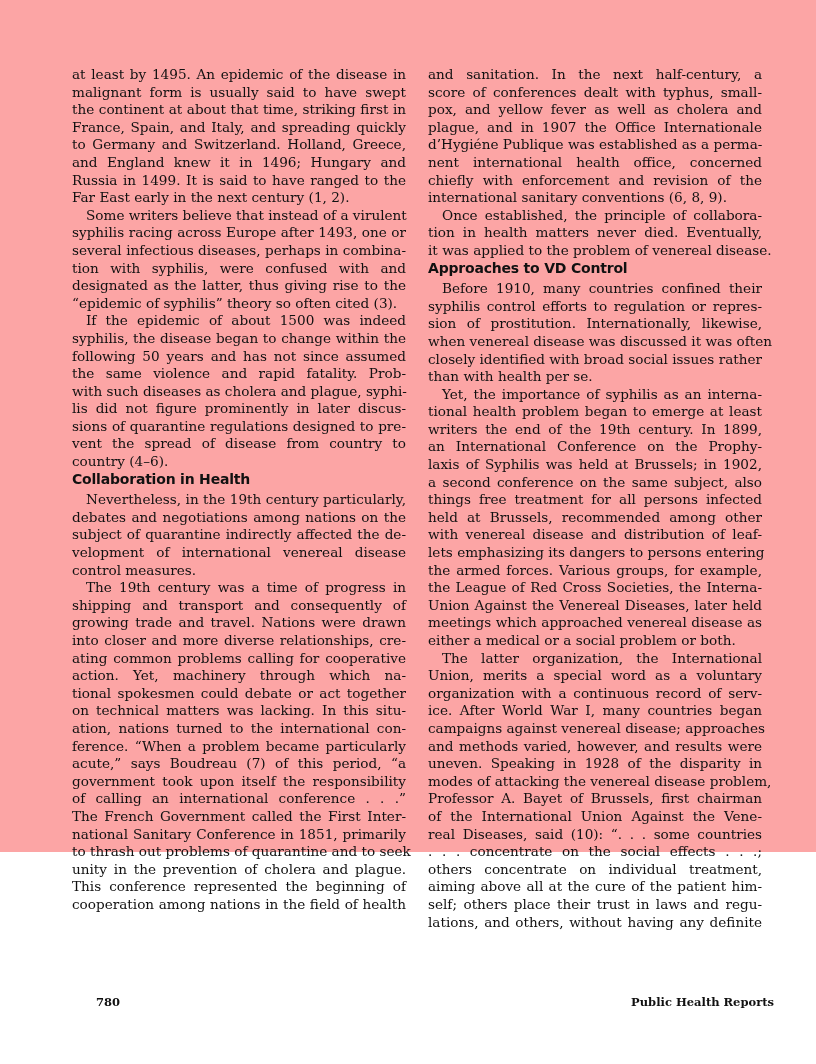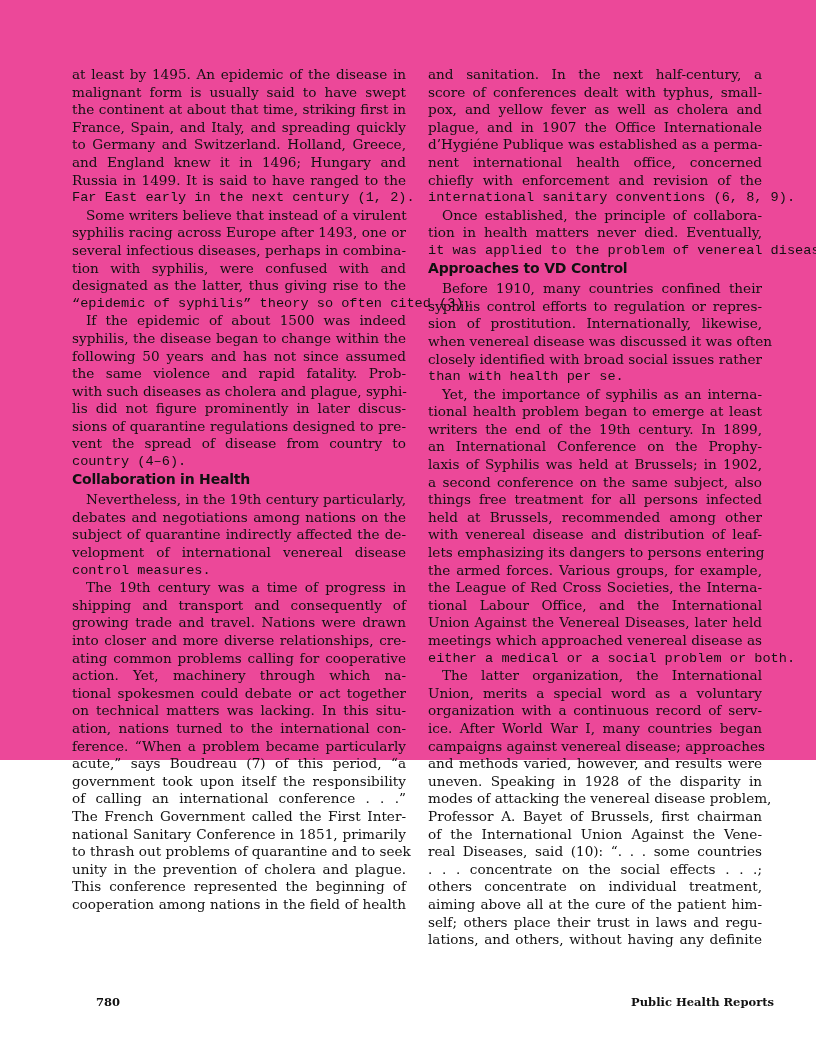--- a/index.html
+++ b/index.html
@@ -1,22 +1,22 @@
 <!DOCTYPE html>
 <html><head>
 <meta charset="utf-8">
 <style>
   html, body { margin: 0; padding: 0; background: #ffffff; }
   body { width: 816px; height: 1064px; position: relative; overflow: hidden; }
-  .page { position: absolute; left: 0; top: 0; width: 816px; height: 760px; background: #ec4899; color: #111; }
+  .page { position: absolute; left: 0; top: 0; width: 816px; height: 852px; background: #fca5a5; color: #111; }
   .col { position: absolute; top: 66px; width: 334px; font-family: "DejaVu Serif", serif; font-size: 13.6px; line-height: 17.6px; }
   .col-left { left: 72px; }
   .col-right { left: 428px; }
   .line { display: block; white-space: nowrap; text-align: justify; text-align-last: justify; height: 17.6px; overflow: visible; }
-  .line.last { text-align-last: left; font-family: Liberation Mono, monospace; }
+  .line.last { text-align-last: left; }
   .line.indent { padding-left: 14px; }
   .heading { font-family: "DejaVu Sans", sans-serif; font-weight: bold; font-size: 14px; line-height: 17.6px; margin-top: 0; margin-bottom: 3px; height: 17.6px; letter-spacing: -0.2px; }
   .para { margin: 0; }
   .footer-page { position: absolute; left: 72px; top: 995px; font-family: "DejaVu Serif", serif; font-weight: bold; font-size: 11.5px; margin-left: 24px; }
   .footer-journal { position: absolute; right: 42px; top: 995px; font-family: "DejaVu Serif", serif; font-weight: bold; font-size: 11.5px; }
 </style>
 </head>
 <body>
 
 <div class="page">
@@ -111,21 +111,20 @@
         <span class="line">writers the end of the 19th century.  In 1899,</span>
         <span class="line">an International Conference on the Prophy-</span>
         <span class="line">laxis of Syphilis was held at Brussels; in 1902,</span>
         <span class="line">a second conference on the same subject, also</span>
         <span class="line">things free treatment for all persons infected</span>
         <span class="line">held at Brussels, recommended among other</span>
         <span class="line">with venereal disease and distribution of leaf-</span>
         <span class="line">lets emphasizing its dangers to persons entering</span>
         <span class="line">the armed forces.  Various groups, for example,</span>
         <span class="line">the League of Red Cross Societies, the Interna-</span>
-        <span class="line">tional Labour Office, and the International</span>
         <span class="line">Union Against the Venereal Diseases, later held</span>
         <span class="line">meetings which approached venereal disease as</span>
         <span class="line last">either a medical or a social problem or both.</span>
       </div>
       <div class="para">
         <span class="line indent">The latter organization, the International</span>
         <span class="line">Union, merits a special word as a voluntary</span>
         <span class="line">organization with a continuous record of serv-</span>
         <span class="line">ice.  After World War I, many countries began</span>
         <span class="line">campaigns against venereal disease; approaches</span>

